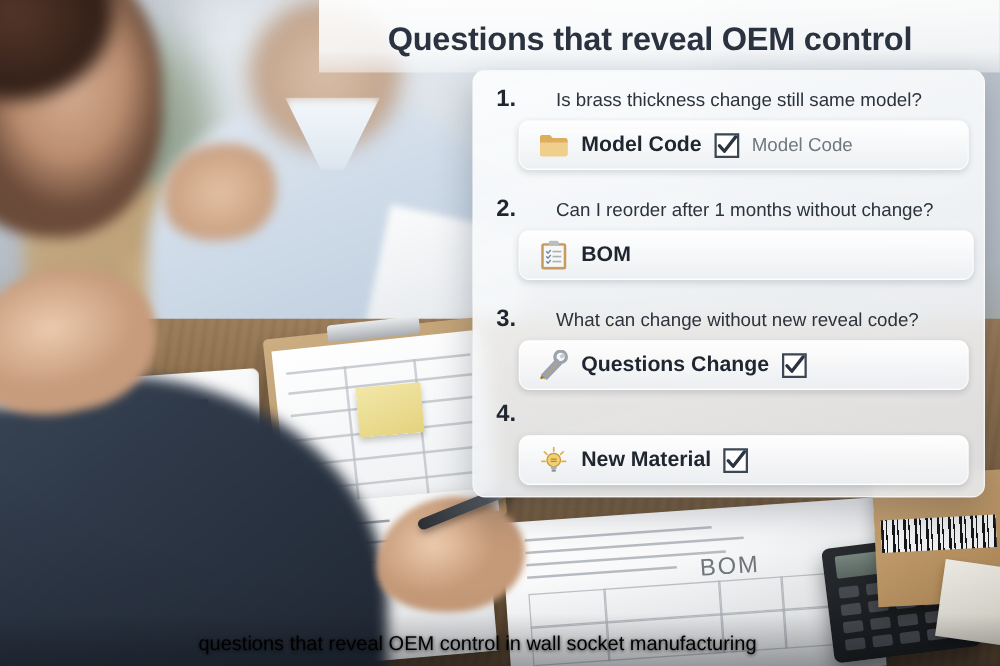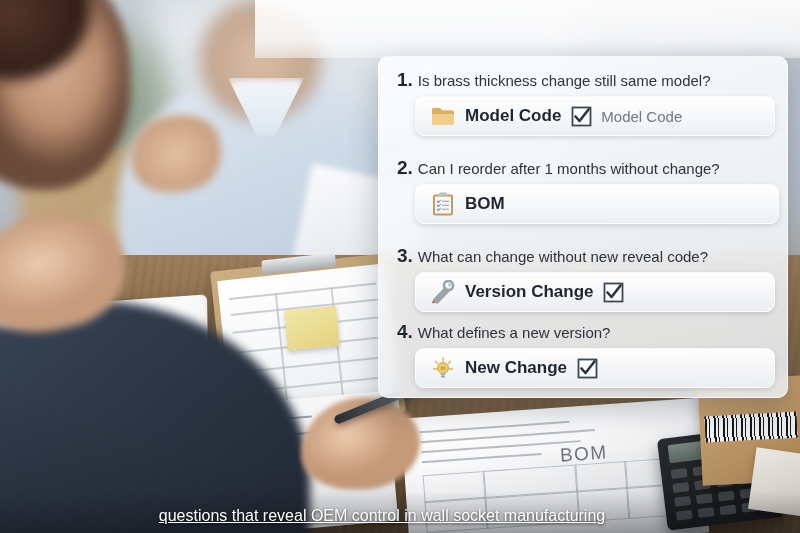--- a/index.html
+++ b/index.html
@@ -237,43 +237,42 @@
     border-radius:10px;
     background:linear-gradient(165deg,rgba(252,253,254,.92) 0%,rgba(245,247,249,.90) 45%,rgba(232,235,239,.88) 100%);
     backdrop-filter:blur(7px);
     box-shadow:0 12px 30px rgba(30,40,55,.28);
     border:1px solid rgba(255,255,255,.55);
     overflow:hidden;
   }
   .qitem{position:absolute;left:18px;width:372px;}
   .qhead{display:flex;align-items:baseline;gap:5px;margin-bottom:5px;}
   .qnum{font-size:19px;font-weight:bold;color:#1f2630;}
-  .qtext{font-size:15px;color:#2c333d;white-space:nowrap;}
+  .qtext{font-size:15px;color:#2c333d;white-space:nowrap;margin-left:27px;}
   .qcard{
     margin-left:18px;height:38px;border-radius:9px;display:flex;align-items:center;gap:9px;
     padding:0 14px;
     background:linear-gradient(180deg,rgba(255,255,255,.96),rgba(236,239,242,.95));
     box-shadow:0 2px 5px rgba(40,50,65,.16),inset 0 1px 0 rgba(255,255,255,.9);
     border:1px solid rgba(255,255,255,.6);
   }
   .qicon{width:26px;height:26px;display:flex;align-items:center;justify-content:center;flex:0 0 auto;}
   .qlabel{font-size:17px;font-weight:bold;color:#1f2630;white-space:nowrap;}
   .qcheck{width:22px;height:22px;display:flex;align-items:center;justify-content:center;flex:0 0 auto;}
   .qsub{font-size:15px;color:#717880;white-space:nowrap;}
 
   
   .caption-band{
     position:absolute;left:0;bottom:0;width:800px;height:42px;
     background:linear-gradient(180deg,rgba(10,14,20,.0),rgba(10,14,20,.32));
   }
   .caption{
     position:absolute;left:0;bottom:8px;width:764px;text-align:center;
-    font-size:16px;color:#ffffff;text-shadow:0 1px 3px rgba(0,0,0,.75);
+    font-size:16px;color:#000000;text-shadow:0 1px 3px rgba(0,0,0,.75);
     white-space:nowrap;
-    text-decoration:underline;
   }
 </style>
 </head>
 <body>
 
 <div id="shot">
 
   <div class="photo">
     <div class="bg-room"></div>
     <div class="bg-window"></div>
@@ -382,20 +381,21 @@
     <div class="hand-pen"></div>
     <div class="pen"></div>
     <div class="fg-hand"></div>
     <div class="fg-head"></div>
     <div class="fg-hair"></div>
 
     <div class="vignette"></div>
   </div>
 
   <div class="title-band"></div>
+  <div class="page-title">Questions that reveal OEM control</div>
 
   <div class="panel">
 
     <div class="qitem" style="top:12px;">
       <div class="qhead">
         <span class="qnum">1.</span>
         <span class="qtext">Is brass thickness change still same model?</span>
       </div>
       <div class="qcard" style="width:330px;">
         <span class="qicon">
@@ -447,46 +447,45 @@
       <div class="qcard" style="width:330px;">
         <span class="qicon">
           <svg width="26" height="24" viewBox="0 0 26 24">
             <path d="M3 21l12-12 2.5 2.5-12 12z" fill="#d6a84f"></path>
             <path d="M2 22.5l1.5-3 2.5 2.5-3 1.4z" fill="#9a7b45"></path>
             <circle cx="18.5" cy="5.5" r="4.6" fill="none" stroke="#9aa3ad" stroke-width="2.6"></circle>
             <path d="M15.5 8.5L5 19.5l2.4 2.4L18 11" stroke="#9aa3ad" stroke-width="3" fill="none" stroke-linecap="round"></path>
             <path d="M21 2.3l-3.4 2.2 1.3 2.4 3.6-1.9z" fill="#c3ccd4"></path>
           </svg>
         </span>
-        <span class="qlabel">Version Change</span>
+        <span class="qlabel">Questions Change</span>
         <span class="qcheck">
           <svg width="21" height="21" viewBox="0 0 21 21">
             <rect x="1.5" y="1.5" width="18" height="18" fill="#ffffff" stroke="#3b4754" stroke-width="1.8"></rect>
             <path d="M4.5 10.5l4 4.5L17.5 3.5" fill="none" stroke="#2b3440" stroke-width="2.6" stroke-linecap="round" stroke-linejoin="round"></path>
           </svg>
         </span>
       </div>
     </div>
 
     <div class="qitem" style="top:264px;">
       <div class="qhead">
         <span class="qnum">4.</span>
-        <span class="qtext">What defines a new version?</span>
       </div>
       <div class="qcard" style="width:330px;">
         <span class="qicon">
           <svg width="24" height="24" viewBox="0 0 24 24">
             <path d="M12 2v3M4.5 5.5l2 2M19.5 5.5l-2 2M2.5 13h3M18.5 13h3" stroke="#e0b44a" stroke-width="1.4" stroke-linecap="round"></path>
             <circle cx="12" cy="12" r="5.4" fill="#f2cf72" stroke="#c79a3a" stroke-width="1"></circle>
             <path d="M9.6 11.2h4.8M9.6 13h4.8" stroke="#b8882f" stroke-width="1"></path>
             <rect x="9.6" y="17" width="4.8" height="2.2" rx="1" fill="#aab1b8"></rect>
             <rect x="10.2" y="19.4" width="3.6" height="2" rx="1" fill="#8e959c"></rect>
           </svg>
         </span>
-        <span class="qlabel">New Change</span>
+        <span class="qlabel">New Material</span>
         <span class="qcheck">
           <svg width="21" height="21" viewBox="0 0 21 21">
             <rect x="1.5" y="1.5" width="18" height="18" fill="#ffffff" stroke="#3b4754" stroke-width="1.8"></rect>
             <path d="M4.5 10.5l4 4.5L17.5 3.5" fill="none" stroke="#2b3440" stroke-width="2.6" stroke-linecap="round" stroke-linejoin="round"></path>
           </svg>
         </span>
       </div>
     </div>
 
   </div>

